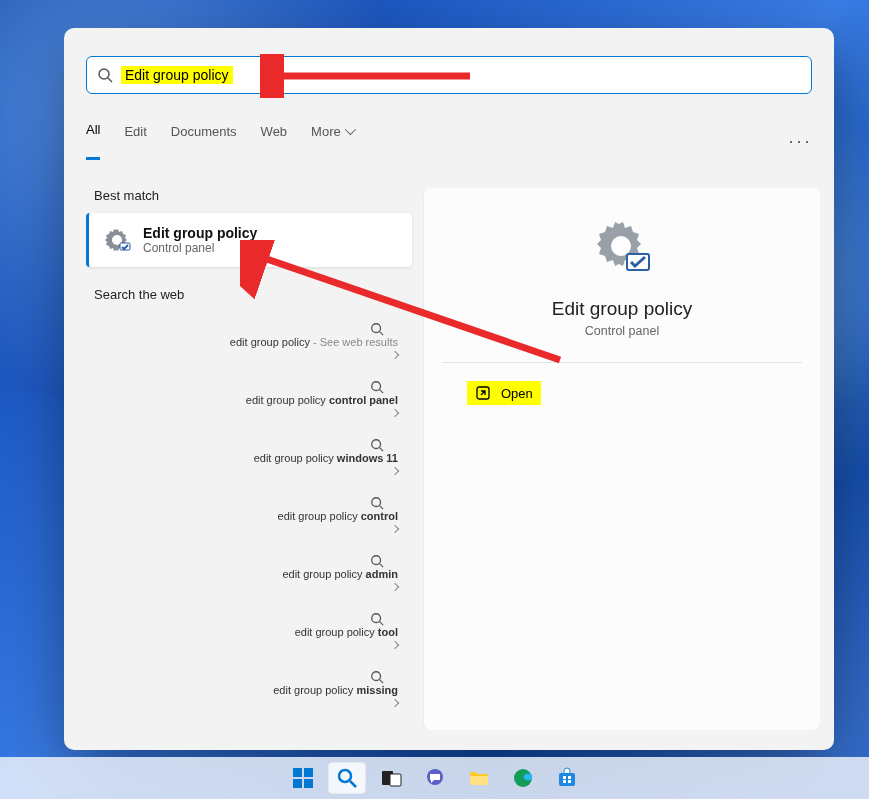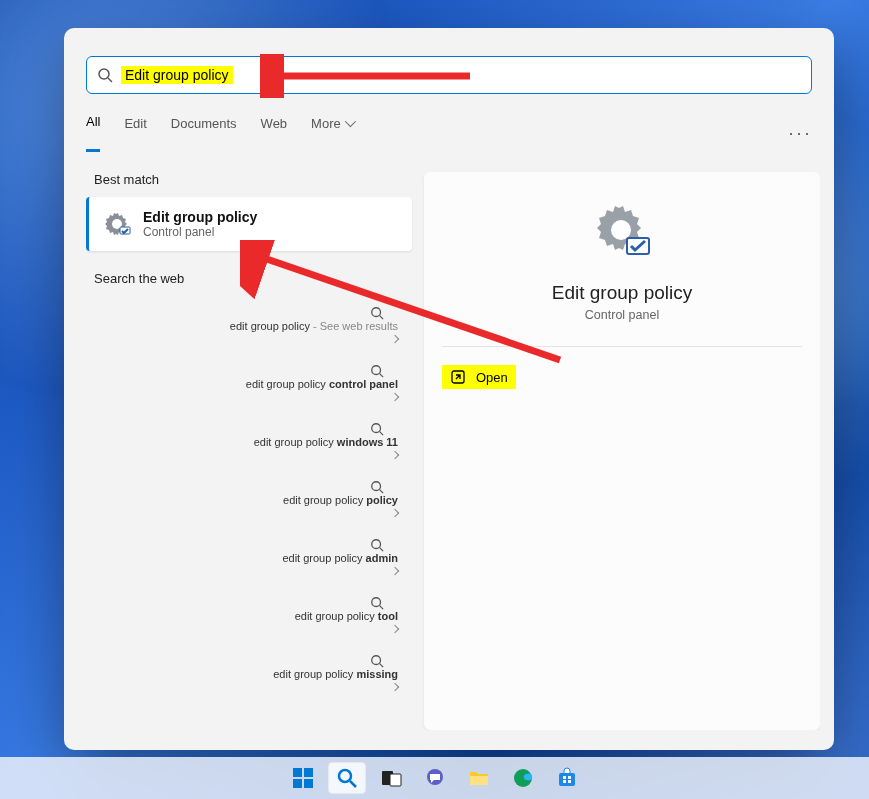--- a/index.html
+++ b/index.html
@@ -20,20 +20,21 @@
       position: absolute;
       left: 64px;
       top: 28px;
       width: 770px;
       height: 722px;
       background: #f3f3f3;
       border-radius: 10px;
       box-shadow: 0 20px 60px rgba(0,0,0,0.4);
       display: flex;
       flex-direction: column;
+      gap: 8px;
     }
 
     .search-bar {
       margin: 28px 22px 0 22px;
       height: 38px;
       background: #fff;
       border: 1.5px solid #0078d4;
       border-radius: 6px;
       display: flex;
       align-items: center;
@@ -111,20 +112,21 @@
     .open-btn {
       display: inline-flex;
       align-items: center;
       gap: 10px;
       background: #ffff00;
       padding: 4px 8px;
       font-size: 13px;
       color: #000;
       cursor: pointer;
       align-self: flex-start;
+      margin-left: 25px;
     }
     .open-btn svg { width: 16px; height: 16px; }
 
     
     .taskbar {
       position: absolute;
       bottom: 0;
       left: 0;
       right: 0;
       height: 42px;
@@ -224,21 +226,21 @@
               <line x1="11" y1="11" x2="15" y2="15"></line>
             </svg>
             <span><span>edit group policy </span><span class="bold">windows 11</span></span>
             <span class="chev"><span class="chev-right-sm"></span></span>
           </div>
           <div class="web-item">
             <svg class="search" viewBox="0 0 16 16" fill="none" stroke="#555" stroke-width="1.5">
               <circle cx="7" cy="7" r="5"></circle>
               <line x1="11" y1="11" x2="15" y2="15"></line>
             </svg>
-            <span><span>edit group policy </span><span class="bold">policy</span></span>
+            <span><span>edit group policy </span><span class="bold">control</span></span>
             <span class="chev"><span class="chev-right-sm"></span></span>
           </div>
           <div class="web-item">
             <svg class="search" viewBox="0 0 16 16" fill="none" stroke="#555" stroke-width="1.5">
               <circle cx="7" cy="7" r="5"></circle>
               <line x1="11" y1="11" x2="15" y2="15"></line>
             </svg>
             <span><span>edit group policy </span><span class="bold">admin</span></span>
             <span class="chev"><span class="chev-right-sm"></span></span>
           </div>

